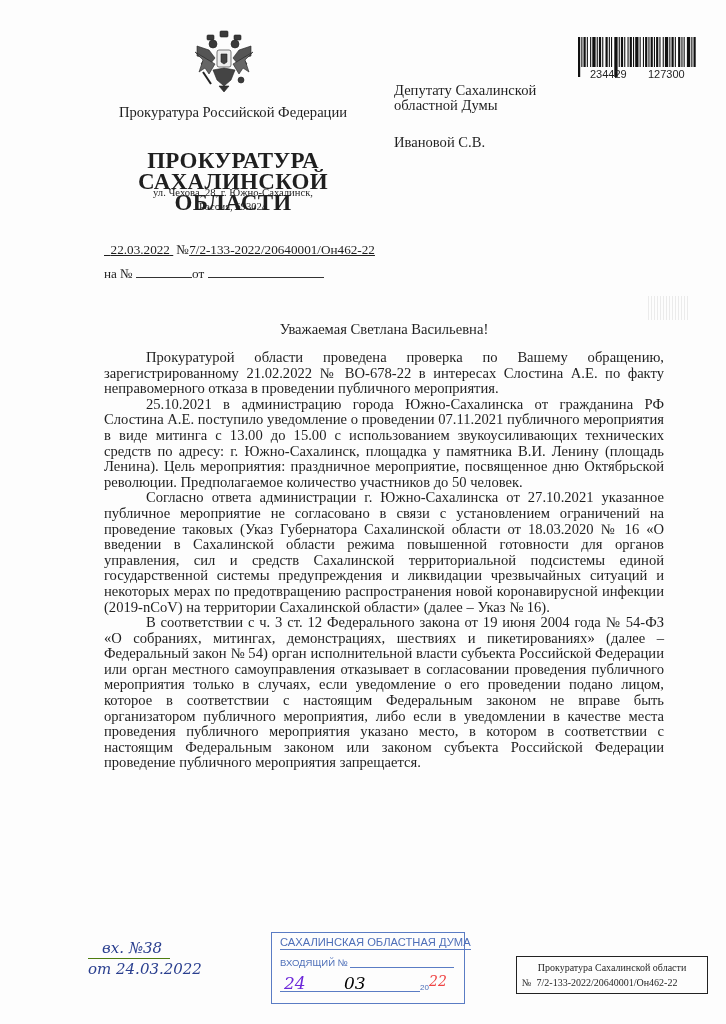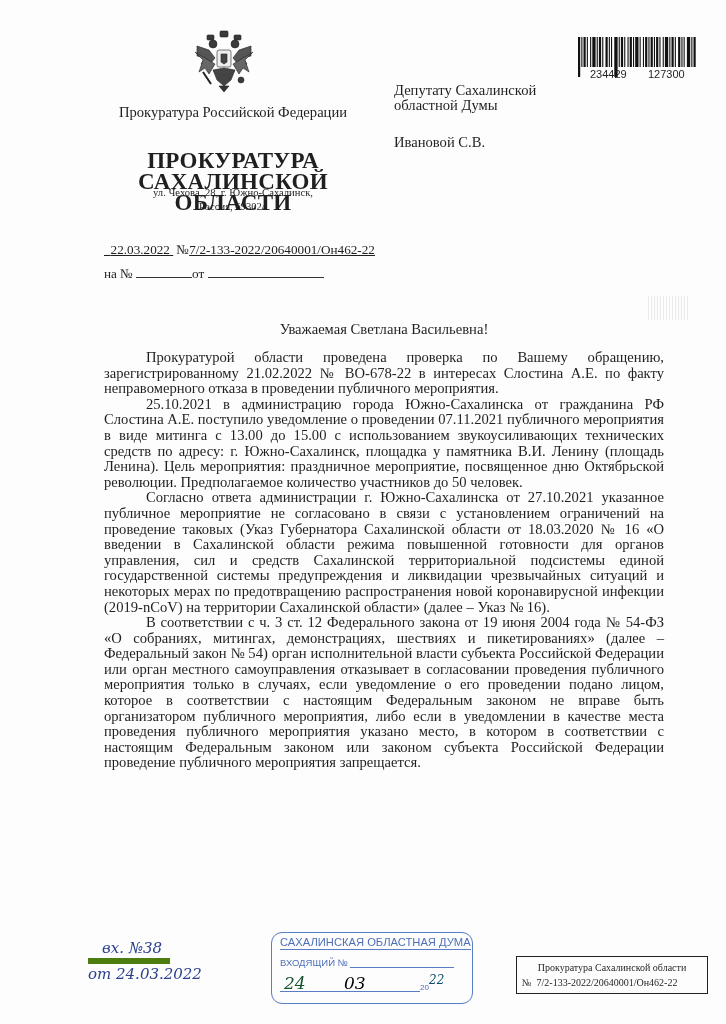--- a/index.html
+++ b/index.html
@@ -26,31 +26,31 @@
   #recipient { left: 394px; top: 83px; font-size: 14.6px; line-height: 14.6px; }
   #recipient p { margin: 0; }
   #rcp-title { margin-bottom: 23px !important; }
   #rcp-name { margin-bottom: 23px !important; }
   
   #salutation { left: 104px; top: 321px; width: 560px; text-align: center; font-size: 14.6px; }
   #body { left: 104px; top: 350px; width: 560px; font-size: 14.6px; line-height: 15.6px; text-align: justify; }
   #body p { margin: 0; text-indent: 42px; }
   
   #handwritten { left: 88px; top: 938px; font-family: "DejaVu Serif", serif; font-style: italic; color: #2a3f8f; font-size: 15px; line-height: 20px; }
-  #hw-line1 { padding-left: 14px; border-bottom: 6px solid #4d7c0f; display: inline-block; padding-right: 8px; }
+  #hw-line1 { padding-left: 14px; border-bottom: 1px solid #4d7c0f; display: inline-block; padding-right: 8px; }
   
-  #stamp { left: 271px; top: 932px; width: 192px; height: 70px; border: 1.3px solid #5a7cc4; border-radius: 11px; color: #4e6fb8; font-family: "Liberation Sans", sans-serif; padding-left: 8px; }
+  #stamp { left: 271px; top: 932px; width: 192px; height: 70px; border: 1.3px solid #5a7cc4; border-radius: 0; color: #4e6fb8; font-family: "Liberation Sans", sans-serif; }
   #stamp-title { position: absolute; left: 8px; top: 3px; font-size: 11.2px; white-space: nowrap; border-bottom: 1px solid #5a7cc4; padding-bottom: 1px; }
   #stamp-label { position: absolute; left: 8px; top: 24px; font-size: 9.5px; white-space: nowrap; }
   #stamp-line1 { position: absolute; left: 78px; top: 34px; width: 104px; border-bottom: 1px solid #5a7cc4; }
   #stamp-line2 { position: absolute; left: 8px; top: 58px; width: 140px; border-bottom: 1px solid #5a7cc4; }
-  #stamp-day { position: absolute; left: 12px; top: 40px; font-size: 17px; font-style: italic; font-family: "DejaVu Serif", serif; color: #14532d; }
+  #stamp-day { position: absolute; left: 12px; top: 40px; font-size: 17px; font-style: italic; font-family: "DejaVu Serif", serif; color: #6d28d9; }
   #stamp-month { position: absolute; left: 72px; top: 40px; font-size: 17px; font-style: italic; font-family: "DejaVu Serif", serif; color: #000000; }
   #stamp-year-prefix { position: absolute; left: 148px; top: 50px; font-size: 8px; }
-  #stamp-year { position: absolute; left: 157px; top: 40px; font-size: 12px; font-style: italic; font-family: "DejaVu Serif", serif; color: #0c4a6e; }
+  #stamp-year { position: absolute; left: 157px; top: 40px; font-size: 14px; font-style: italic; font-family: "DejaVu Serif", serif; color: #ef4444; }
   
   #regbox { left: 516px; top: 956px; width: 190px; height: 36px; border: 1.6px solid #222; font-size: 10px; }
   #regbox-org { position: absolute; left: 0; right: 0; top: 5px; text-align: center; }
   #regbox-num { position: absolute; left: 5px; top: 20px; white-space: nowrap; }
   
   #artifact { left: 648px; top: 296px; width: 42px; height: 24px; opacity: 0.18;
     background: repeating-linear-gradient(90deg, #999 0 1px, transparent 1px 3px); }
 </style>
 </head>
 <body>

